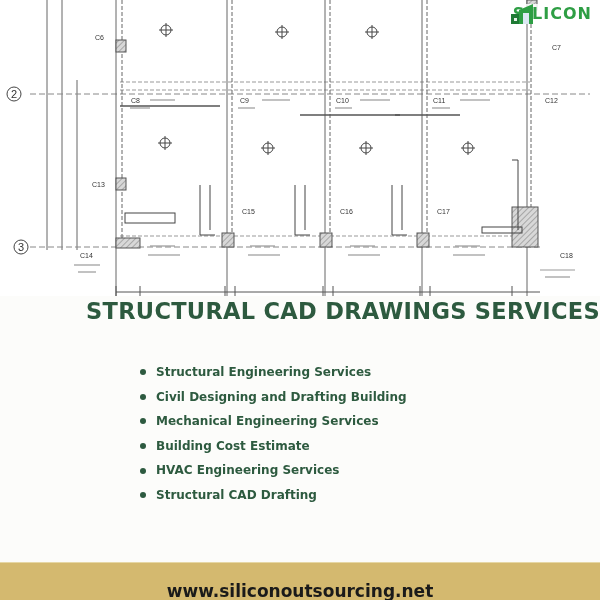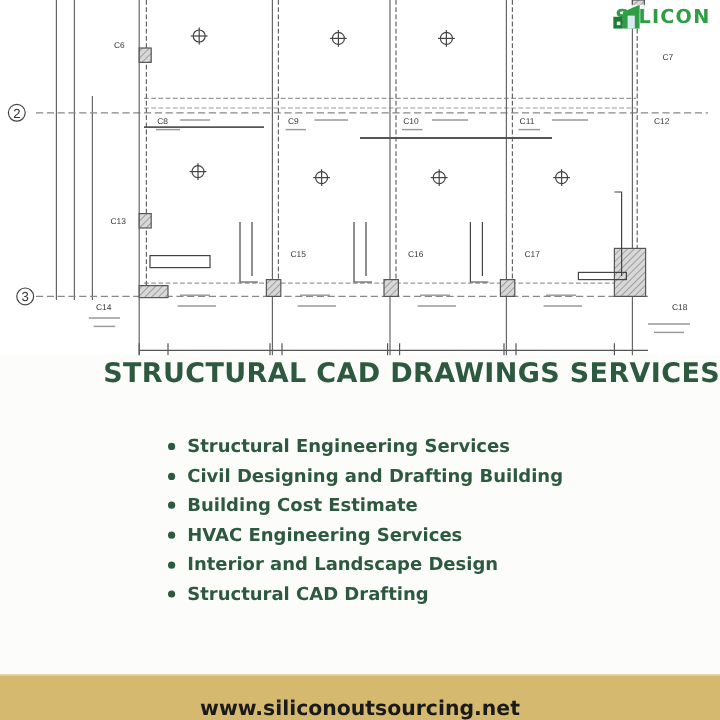--- a/index.html
+++ b/index.html
@@ -4,21 +4,21 @@
 <style>
   html, body { margin:0; padding:0; }
   body { width:600px; height:600px; overflow:hidden; background:#fdfdfb; font-family:"DejaVu Sans", sans-serif; position:relative; }
   .drawing { position:absolute; left:0; top:0; width:600px; height:300px; background:#ffffff; overflow:hidden; }
   .drawing svg { position:absolute; left:0; top:0; }
   .logo { position:absolute; right:6px; top:4px; display:flex; align-items:center; gap:3px; background:rgba(255,255,255,0.85); padding:0 2px; }
   .logo-text { font-family:"DejaVu Sans", sans-serif; font-weight:bold; color:#2e9e44; font-size:16px; letter-spacing:1px; }
   .main { position:absolute; left:0; top:296px; width:600px; height:268px; background:#fcfcfa; }
   .title { position:absolute; left:0; width:600px; top:2px; text-align:right; font-family:"DejaVu Sans", sans-serif; font-weight:bold; font-size:22.5px; letter-spacing:0.3px; color:#2d5a3f; }
   .services { position:absolute; left:140px; top:64px; list-style:none; margin:0; padding:0; }
-  .services li { font-family:"DejaVu Sans", sans-serif; font-weight:bold; font-size:15px; color:#2d5a3f; height:24.6px; line-height:24.6px; white-space:nowrap; display:flex; align-items:center; }
+  .services li { font-family:"DejaVu Sans", sans-serif; font-weight:bold; font-size:12px; color:#2d5a3f; height:24.6px; line-height:24.6px; white-space:nowrap; display:flex; align-items:center; }
   .bullet { display:inline-block; width:6px; height:6px; border-radius:50%; background:#2d5a3f; margin-right:10px; }
   .footer { position:absolute; left:0; top:562px; width:600px; height:38px; background:#d4b96f; border-top:1px solid #e6d7a5; display:flex; align-items:flex-end; justify-content:center; }
   .url { font-family:"DejaVu Sans", sans-serif; font-weight:bold; font-size:17px; color:#1a1a1a; }
   .cad-label { font-family:"Liberation Sans", sans-serif; fill:#333; }
 </style>
 </head>
 <body>
 
 <div class="drawing">
   <svg width="600" height="300" viewBox="0 0 600 300" xmlns="http://www.w3.org/2000/svg">
@@ -177,29 +177,29 @@
     <li>
         <span class="bullet"></span>
         <span>Structural Engineering Services</span>
       </li>
     <li>
         <span class="bullet"></span>
         <span>Civil Designing and Drafting Building</span>
       </li>
     <li>
         <span class="bullet"></span>
+        <span>Mechanical Engineering Services</span>
+      </li>
+    <li>
+        <span class="bullet"></span>
         <span>Building Cost Estimate</span>
       </li>
     <li>
         <span class="bullet"></span>
         <span>HVAC Engineering Services</span>
-      </li>
-    <li>
-        <span class="bullet"></span>
-        <span>Interior and Landscape Design</span>
       </li>
     <li>
         <span class="bullet"></span>
         <span>Structural CAD Drafting</span>
       </li>
   </ul>
 </div>
 
 <div class="footer">
   <span class="url">www.siliconoutsourcing.net</span>

